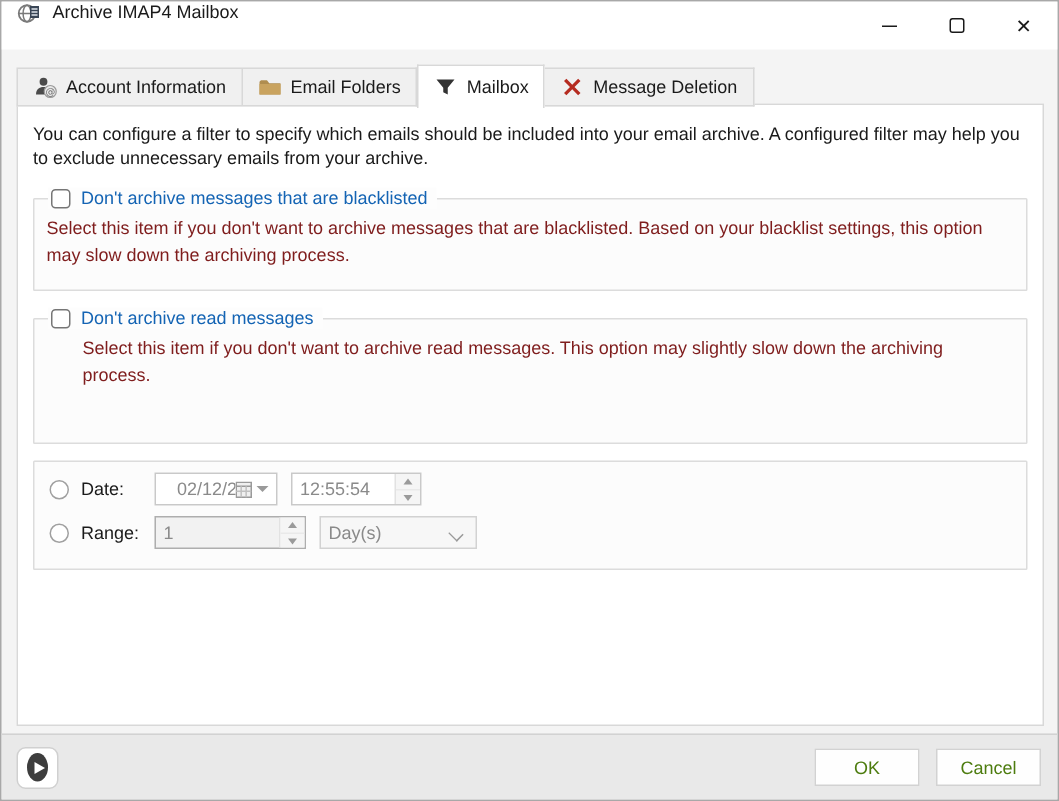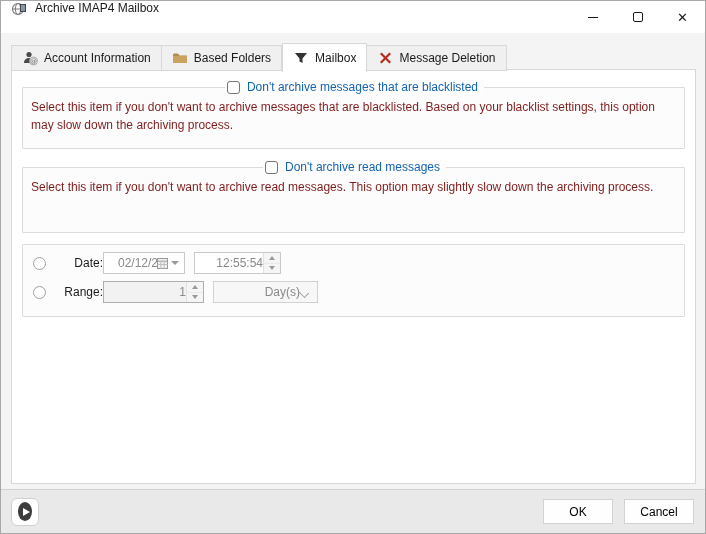--- a/index.html
+++ b/index.html
@@ -38,30 +38,30 @@
     position:absolute; left:10px; top:68px; width:685px; height:415px;
     background:#ffffff; border:1px solid #d8d8d8; padding:10px 10px 0 10px; z-index:2;
   }
   .intro { line-height:1.35; margin:1px 0 12px 0; color:#1a1a1a; }
   fieldset.group {
     border:1px solid #dcdcdc; background:#fcfcfc; margin:0 0 11px 0;
     padding:0 8px 6px 8px; border-radius:1px;
   }
   fieldset.group legend {
     display:flex; align-items:center; gap:7px; padding:0 6px 0 2px; margin-left:1px;
-    background:#fdfdfd; color:#1464b4;text-align:center;
+    background:#fdfdfd; color:#1464b4;
   }
   .checkbox {
     width:13px; height:13px; border:1px solid #767676; border-radius:3px; background:#fff;
     flex:0 0 auto; display:inline-block;
   }
   .group-desc { line-height:1.5; padding:4px 2px 8px 0; color:#7f1d1d; }
-  .group-desc.pad-tall { padding-bottom:30px; }
-  
-  .ctl-row { display:flex; align-items:center; margin:7px 0 0 2px;text-align:right; }
+  .group-desc.pad-tall { padding-bottom:30px;margin-left:24px; }
+  
+  .ctl-row { display:flex; align-items:center; margin:7px 0 0 2px; }
   .radio {
     width:13px; height:13px; border:1px solid #a0a0a0; border-radius:50%; background:#fff;
     flex:0 0 auto;
   }
   .ctl-label { width:49px; margin-left:8px; color:#1a1a1a; }
   .field {
     height:22px; display:flex; align-items:center; border:1px solid #c9c9c9;
     background:#fff; color:#8a8a8a; padding:0 0 0 5px; position:relative;
   }
   .field .val { flex:1 1 auto; overflow:hidden; white-space:nowrap; }
@@ -88,21 +88,21 @@
   }
   .play-btn {
     width:28px; height:28px; margin-left:10px; background:#ffffff; border:1px solid #d0d0d0;
     border-radius:6px; display:flex; align-items:center; justify-content:center;
   }
   .play-circle { width:19px; height:19px; border-radius:50%; background:#3d3d3d; display:flex; align-items:center; justify-content:center; }
   .play-tri { width:0; height:0; border-top:4px solid transparent; border-bottom:4px solid transparent; border-left:7px solid #ffffff; margin-left:2px; }
   .btn-row { margin-left:auto; display:flex; gap:11px; padding-right:11px; }
   .dlg-btn {
     width:70px; height:25px; background:#fefefe; border:1px solid #d2d2d2; border-radius:0;
-    font-family:"Liberation Sans", sans-serif; font-size:12px; color:#000000;
+    font-family:"Liberation Sans", sans-serif; font-size:12px; color:#4d7c0f;
     display:flex; align-items:center; justify-content:center;
   }
 </style>
 </head>
 <body>
 
 <div class="window">
 
   <div class="titlebar">
     <span class="ticon">
@@ -142,41 +142,42 @@
       </span>
       <span>Account Information</span>
     </div>
     <div class="tab">
       <span class="ticon">
         <svg width="16" height="16" viewBox="0 0 16 16">
           <path d="M1 4.5 L1 13 L15 13 L15 5.5 L7.5 5.5 L6 3.5 L2 3.5 Z" fill="#b08d4f"></path>
           <rect x="1" y="6" width="14" height="7" fill="#c9a35f"></rect>
         </svg>
       </span>
-      <span>Based Folders</span>
+      <span>Email Folders</span>
     </div>
     <div class="tab selected">
       <span class="ticon">
         <svg width="16" height="16" viewBox="0 0 16 16">
           <path d="M2 3 L14 3 L9.5 8.5 L9.5 13 L6.5 11.5 L6.5 8.5 Z" fill="#333333"></path>
         </svg>
       </span>
       <span>Mailbox</span>
     </div>
     <div class="tab">
       <span class="ticon">
         <svg width="16" height="16" viewBox="0 0 16 16">
           <path d="M3 4 L7 8 L3 12 L4.6 13.5 L8.5 9.5 L12.4 13.5 L14 12 L10 8 L14 4 L12.4 2.5 L8.5 6.5 L4.6 2.5 Z" fill="#b52b20"></path>
         </svg>
       </span>
       <span>Message Deletion</span>
     </div>
   </div>
 
   <div class="panel">
+    <div class="intro">You can configure a filter to specify which emails should be included into your email archive. A configured filter may help you to exclude unnecessary emails from your archive.</div>
 
     <fieldset class="group">
       <legend>
         <span class="checkbox"></span>
         <span>Don't archive messages that are blacklisted</span>
       </legend>
       <div class="group-desc">Select this item if you don't want to archive messages that are blacklisted. Based on your blacklist settings, this option may slow down the archiving process.</div>
     </fieldset>
 
     <fieldset class="group">

